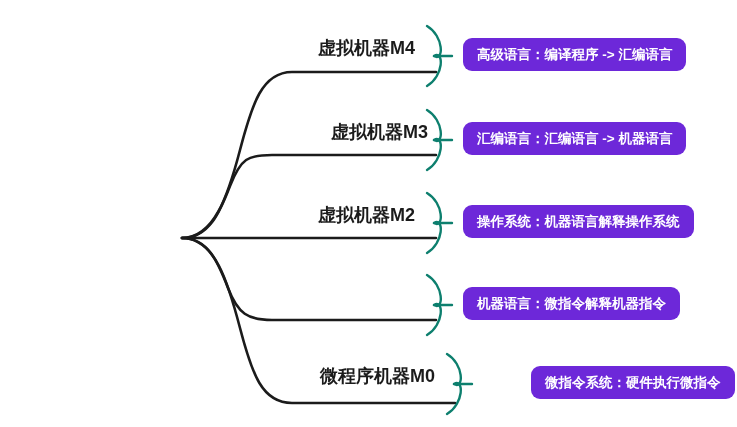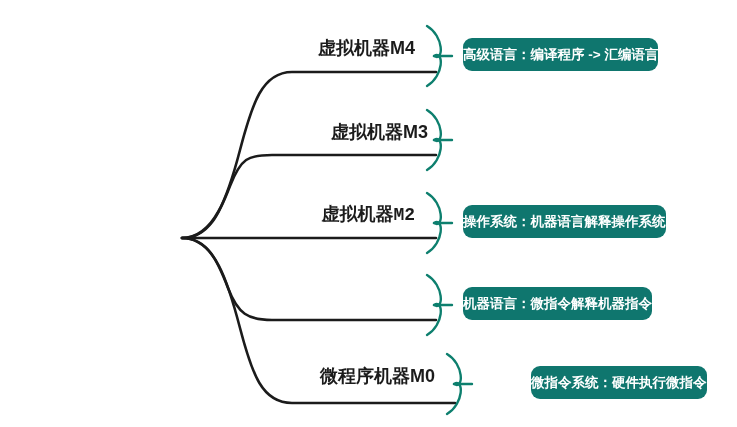--- a/index.html
+++ b/index.html
@@ -43,27 +43,27 @@
     position: absolute;
     font-size: 18px;
     font-weight: bold;
     color: #1b1b1b;
     white-space: nowrap;
     line-height: 24px;
     text-align: right;
   }
   .callout {
     position: absolute;
-    background: #0f766e;
+    background: #6d28d9;
     color: #ffffff;
     border-radius: 9px;
     font-size: 13.5px;
     font-weight: bold;
     line-height: 17px;
-    padding: 8px 0;
+    padding: 8px 14px;
     white-space: nowrap;
     box-sizing: border-box;
   }
 </style>
 </head>
 <body>
 
 <div id="diagram-root">
 
   <svg id="branch-svg" viewBox="0 0 737 427" xmlns="http://www.w3.org/2000/svg">
@@ -97,22 +97,23 @@
       <path d="M454,384 C464,378 464,404 447,414"></path>
       <path d="M461,384 L472,384"></path>
     </g>
   </svg>
 
 
   <div class="node-label" style="left:255px; top:36px; width:160px;text-align:right;">虚拟机器M4</div>
   <div class="callout" style="left:463px; top:38px;">高级语言：编译程序 -&gt; 汇编语言</div>
 
   <div class="node-label" style="left:268px; top:120px; width:160px;">虚拟机器M3</div>
+  <div class="callout" style="left:463px; top:122px;">汇编语言：汇编语言 -&gt; 机器语言</div>
 
-  <div class="node-label" style="left:255px; top:203px; width:160px;font-family:Liberation Mono, monospace;">虚拟机器M2</div>
+  <div class="node-label" style="left:255px; top:203px; width:160px;">虚拟机器M2</div>
   <div class="callout" style="left:463px; top:205px;">操作系统：机器语言解释操作系统</div>
 
   <div class="callout" style="left:463px; top:287px;">机器语言：微指令解释机器指令</div>
 
   <div class="node-label" style="left:255px; top:364px; width:180px;">微程序机器M0</div>
   <div class="callout" style="left:483px; top:366px;margin-left:48px;">微指令系统：硬件执行微指令</div>
 
 </div>
 
 </body></html>

